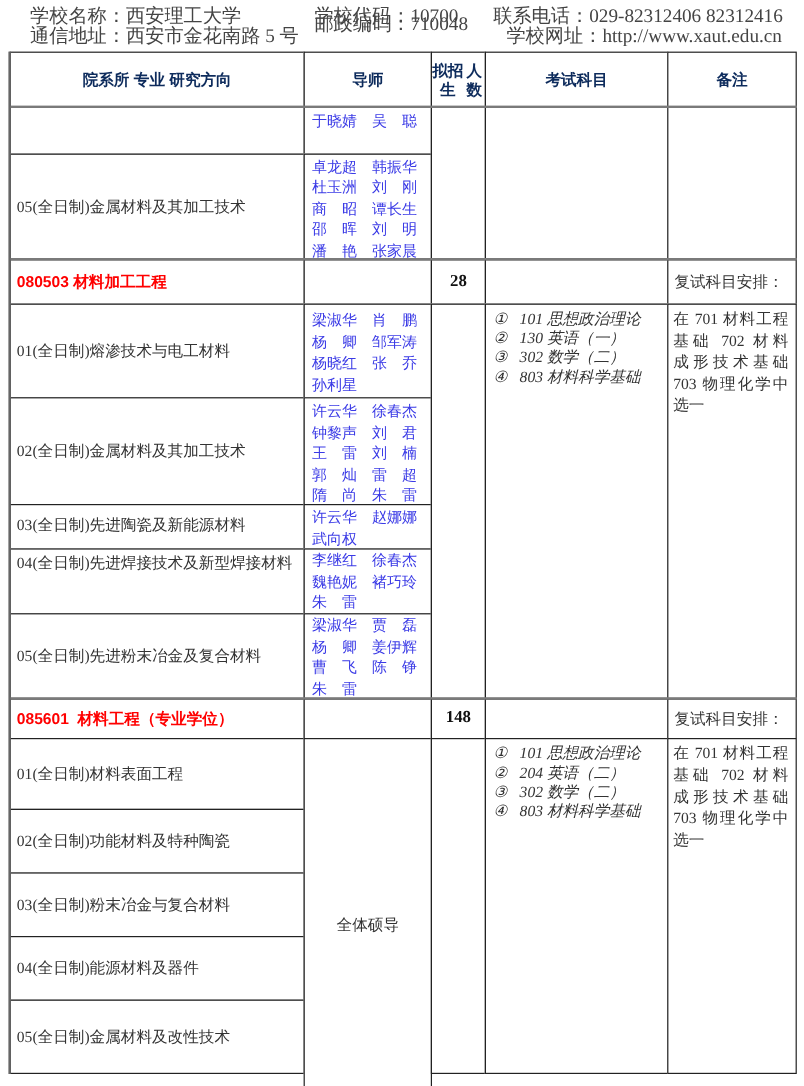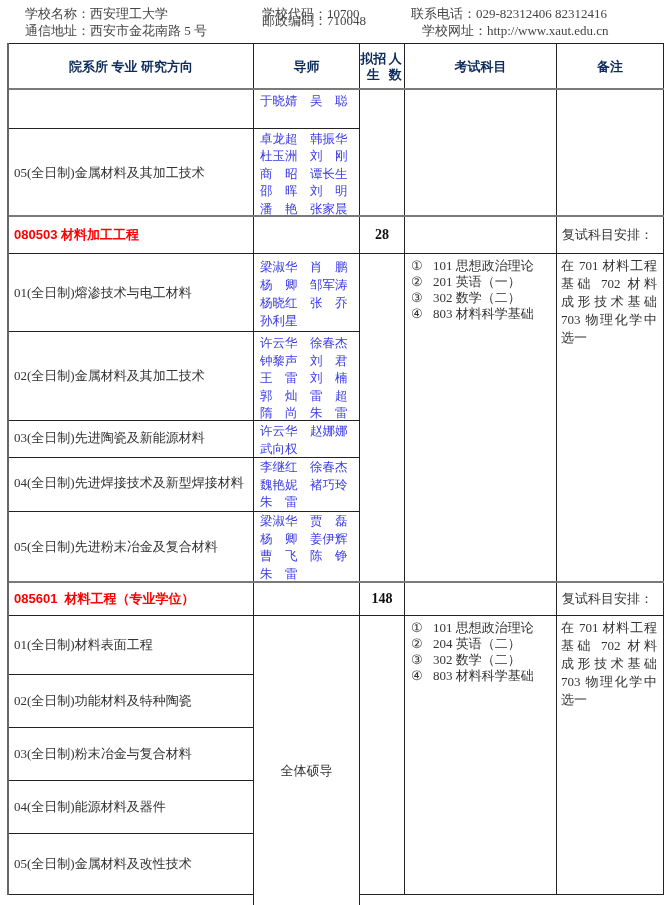--- a/index.html
+++ b/index.html
@@ -1,34 +1,34 @@
 <!DOCTYPE html>
 <html><head>
 <meta charset="utf-8">
 <style>
   html, body { margin:0; padding:0; background:#ffffff; }
   body { width:670px; height:905px; position:relative; overflow:hidden;
          font-family:"Liberation Serif","DejaVu Serif",serif; color:#333333; }
-  .info { position:absolute; font-size:13px; line-height:16px; color:#444444; white-space:nowrap; }
+  .info { position:absolute; font-size:16px; line-height:16px; color:#444444; white-space:nowrap; }
   .cell { position:absolute; box-sizing:border-box; border:1px solid #222222; background:#ffffff; }
   .hdr { display:flex; align-items:center; justify-content:center; text-align:center;
          font-family:"Liberation Sans","DejaVu Sans",sans-serif; font-weight:bold;
          font-size:13px; line-height:16px; color:#0d2b5c; }
   .desc { display:flex; align-items:center; padding:0 6px 0 5px; font-size:13px; line-height:18px; color:#333333; }
   .desc.top { align-items:flex-start; }
   .mentors { padding:3px 0 0 6px; font-size:12.5px; color:#3a3ae6; }
   .ml { height:17.5px; line-height:17.5px; white-space:nowrap; }
   .nm { display:inline-block; width:3em; text-align:justify; text-align-last:justify; vertical-align:top; }
   .nm + .nm { margin-left:1em; }
   .major { display:flex; align-items:center; padding-left:5px; font-family:"Liberation Sans","DejaVu Sans",sans-serif;
            font-weight:bold; font-size:13px; color:#ff0000; white-space:pre; }
   .quota { display:flex; align-items:center; justify-content:center; font-weight:bold; font-size:14px; color:#111111; }
   .nhead { display:flex; align-items:center; padding-left:5px; font-size:13px; color:#333333; white-space:nowrap; }
   .exam { padding:4px 0 0 6px; font-size:13px; line-height:16px; color:#333333; }
-  .exam-line { white-space:nowrap; height:16px; }
+  .exam-line { white-space:nowrap; height:16px;font-style:italic; }
   .marker { display:inline-block; width:22px; }
   .notes { padding:3px 6px 0 4px; font-size:13px; line-height:18px; color:#333333; }
   .note-line { text-align:justify; text-align-last:justify; height:18px; white-space:nowrap; }
   .note-line.last { text-align-last:left; }
   .center-text { display:flex; align-items:center; justify-content:center; font-size:13px; color:#333333; }
   .hline { position:absolute; left:8px; width:656px; height:2px; background:#7a7a7a; }
   .vline-left { position:absolute; left:7px; top:43px; width:2px; height:852px; background:#666666; }
 </style>
 </head>
 <body>
@@ -115,21 +115,21 @@
   </div>
 
   <div class="cell desc" style="left:8px;top:420px;width:246px;height:38px;align-items:flex-start;padding-top:8px">
     <span>03(全日制)先进陶瓷及新能源材料</span>
   </div>
   <div class="cell mentors" style="left:253px;top:420px;width:107px;height:38px;padding-top:2px">
     <div class="ml"><span class="nm">许云华</span><span class="nm">赵娜娜</span></div>
     <div class="ml"><span class="nm">武向权</span></div>
   </div>
 
-  <div class="cell desc top" style="left:8px;top:457px;width:246px;height:55px;padding-top:16px">
+  <div class="cell desc top" style="left:8px;top:457px;width:246px;height:55px;padding-top:2px">
     <span>04(全日制)先进焊接技术及新型焊接材料</span>
   </div>
   <div class="cell mentors" style="left:253px;top:457px;width:107px;height:55px;padding-top:1px">
     <div class="ml"><span class="nm">李继红</span><span class="nm">徐春杰</span></div>
     <div class="ml"><span class="nm">魏艳妮</span><span class="nm">褚巧玲</span></div>
     <div class="ml"><span class="nm">朱雷</span></div>
   </div>
 
   <div class="cell desc" style="left:8px;top:511px;width:246px;height:72px">
     <span>05(全日制)先进粉末冶金及复合材料</span>
@@ -137,21 +137,21 @@
   <div class="cell mentors" style="left:253px;top:511px;width:107px;height:72px;padding-top:1px">
     <div class="ml"><span class="nm">梁淑华</span><span class="nm">贾磊</span></div>
     <div class="ml"><span class="nm">杨卿</span><span class="nm">姜伊辉</span></div>
     <div class="ml"><span class="nm">曹飞</span><span class="nm">陈铮</span></div>
     <div class="ml"><span class="nm">朱雷</span></div>
   </div>
 
   <div class="cell" style="left:359px;top:253px;width:46px;height:330px"></div>
   <div class="cell exam" style="left:404px;top:253px;width:153px;height:330px">
     <div class="exam-line"><span class="marker">①</span><span>101 思想政治理论</span></div>
-    <div class="exam-line"><span class="marker">②</span><span>201 英语（一）</span></div>
+    <div class="exam-line"><span class="marker">②</span><span>130 英语（一）</span></div>
     <div class="exam-line"><span class="marker">③</span><span>302 数学（二）</span></div>
     <div class="exam-line"><span class="marker">④</span><span>803 材料科学基础</span></div>
   </div>
   <div class="cell notes" style="left:556px;top:253px;width:108px;height:330px">
     <div class="note-line">在 701 材料工程</div>
     <div class="note-line">基础 702 材料</div>
     <div class="note-line">成形技术基础</div>
     <div class="note-line">703 物理化学中</div>
     <div class="note-line last">选一</div>
   </div>

